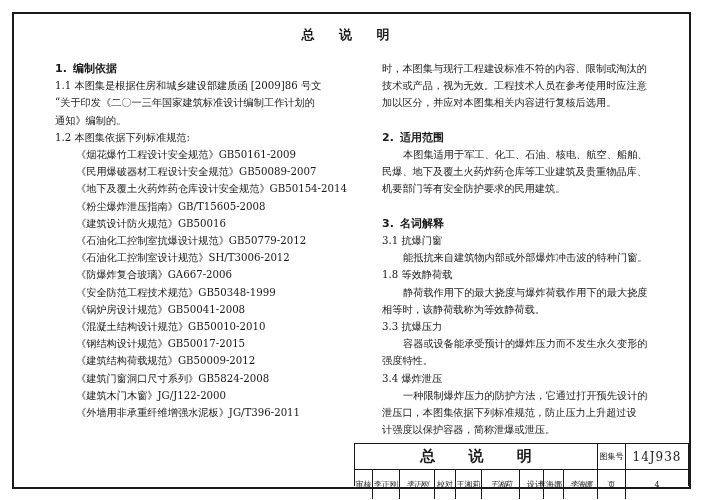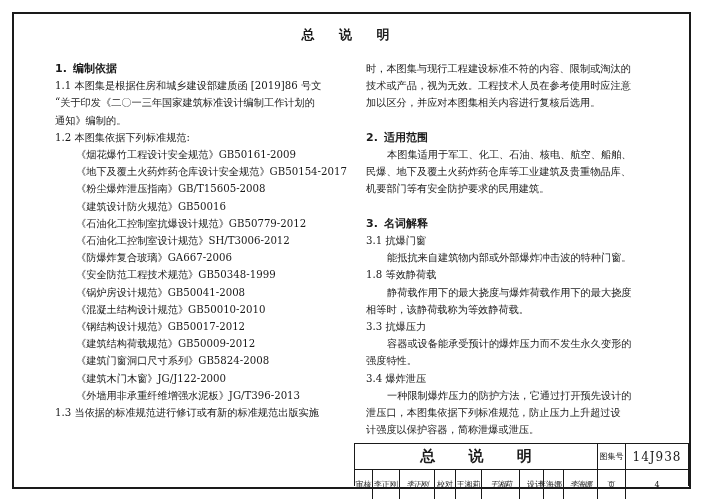--- a/index.html
+++ b/index.html
@@ -11,21 +11,21 @@
     position: absolute; left: 12px; top: 12px; width: 675px; height: 473px;
     border: 2px solid #1a1a1a; border-bottom-width: 2px;
   }
   .page-title {
     position: absolute; left: 0; width: 701px; top: 26px; text-align: center;
     font-family: "DejaVu Sans", "Liberation Sans", sans-serif; font-weight: bold;
     font-size: 13px; letter-spacing: 10px;
   }
   .col { position: absolute; top: 60px; font-size: 10.2px; line-height: 17.2px; }
   .col-left { left: 55px; width: 305px; }
-  .col-right { left: 366px; width: 290px; }
+  .col-right { left: 382px; width: 290px; }
   .sec-h {
     font-family: "DejaVu Sans", "Liberation Sans", sans-serif; font-weight: bold; font-size: 11px;
   }
   .sec-h .num { display: inline-block; width: 18px; }
   .line { white-space: nowrap; }
   .indent { padding-left: 21px; }
   .para-indent { text-indent: 21px; }
   .blank { height: 17.2px; }
   .sig { font-family: "DejaVu Serif", serif; font-style: italic; font-size: 8px; letter-spacing: -1px; }
   
@@ -42,40 +42,40 @@
 <body>
 
 <div class="frame"></div>
 
 <div class="page-title">总  说  明</div>
 
 <div class="col col-left">
   <div class="sec-h">
     <span class="num">1.</span><span>编制依据</span>
   </div>
-  <div class="line">1.1 本图集是根据住房和城乡建设部建质函 [2019]86 号文</div>
+  <div class="line">1.1 本图集是根据住房和城乡建设部建质函 [2009]86 号文</div>
   <div class="line">“关于印发《二〇一三年国家建筑标准设计编制工作计划的</div>
   <div class="line">通知》编制的。</div>
   <div class="line">1.2 本图集依据下列标准规范:</div>
   <div class="line indent">《烟花爆竹工程设计安全规范》GB50161-2009</div>
-  <div class="line indent">《地下及覆土火药炸药仓库设计安全规范》GB50154-2017</div>
+  <div class="line indent">《民用爆破器材工程设计安全规范》GB50089-2007</div>
+  <div class="line indent">《地下及覆土火药炸药仓库设计安全规范》GB50154-2014</div>
   <div class="line indent">《粉尘爆炸泄压指南》GB/T15605-2008</div>
   <div class="line indent">《建筑设计防火规范》GB50016</div>
   <div class="line indent">《石油化工控制室抗爆设计规范》GB50779-2012</div>
   <div class="line indent">《石油化工控制室设计规范》SH/T3006-2012</div>
   <div class="line indent">《防爆炸复合玻璃》GA667-2006</div>
   <div class="line indent">《安全防范工程技术规范》GB50348-1999</div>
   <div class="line indent">《锅炉房设计规范》GB50041-2008</div>
   <div class="line indent">《混凝土结构设计规范》GB50010-2010</div>
-  <div class="line indent">《钢结构设计规范》GB50017-2012</div>
+  <div class="line indent">《钢结构设计规范》GB50017-2015</div>
   <div class="line indent">《建筑结构荷载规范》GB50009-2012</div>
   <div class="line indent">《建筑门窗洞口尺寸系列》GB5824-2008</div>
   <div class="line indent">《建筑木门木窗》JG/J122-2000</div>
-  <div class="line indent">《外墙用非承重纤维增强水泥板》JG/T396-2013</div>
-  <div class="line">1.3 当依据的标准规范进行修订或有新的标准规范出版实施</div>
+  <div class="line indent">《外墙用非承重纤维增强水泥板》JG/T396-2011</div>
 </div>
 
 <div class="col col-right">
   <div class="line">时，本图集与现行工程建设标准不符的内容、限制或淘汰的</div>
   <div class="line">技术或产品，视为无效。工程技术人员在参考使用时应注意</div>
   <div class="line">加以区分，并应对本图集相关内容进行复核后选用。</div>
   <div class="blank"></div>
   <div class="sec-h">
     <span class="num">2.</span><span>适用范围</span>
   </div>

